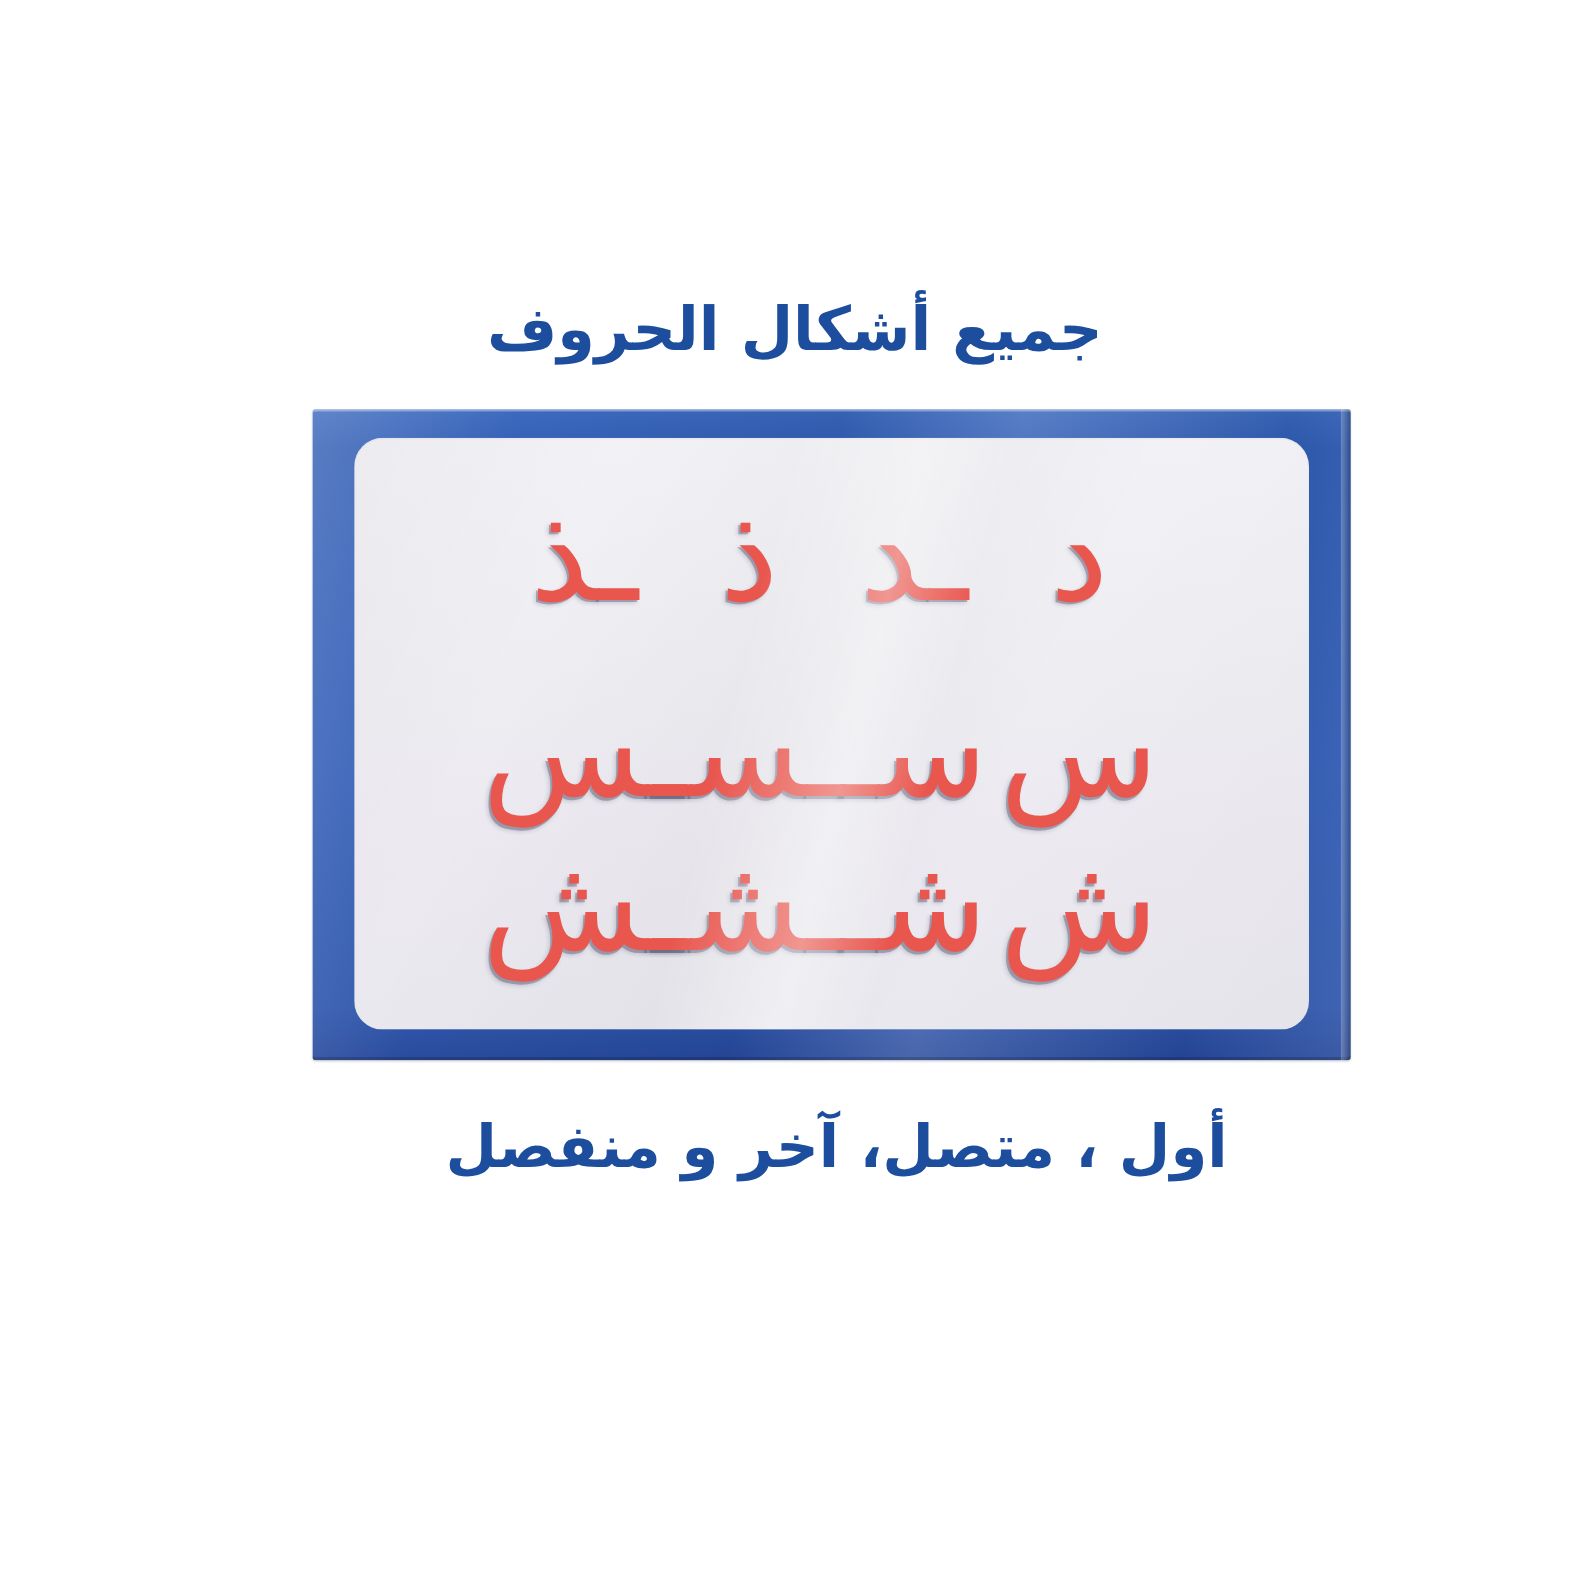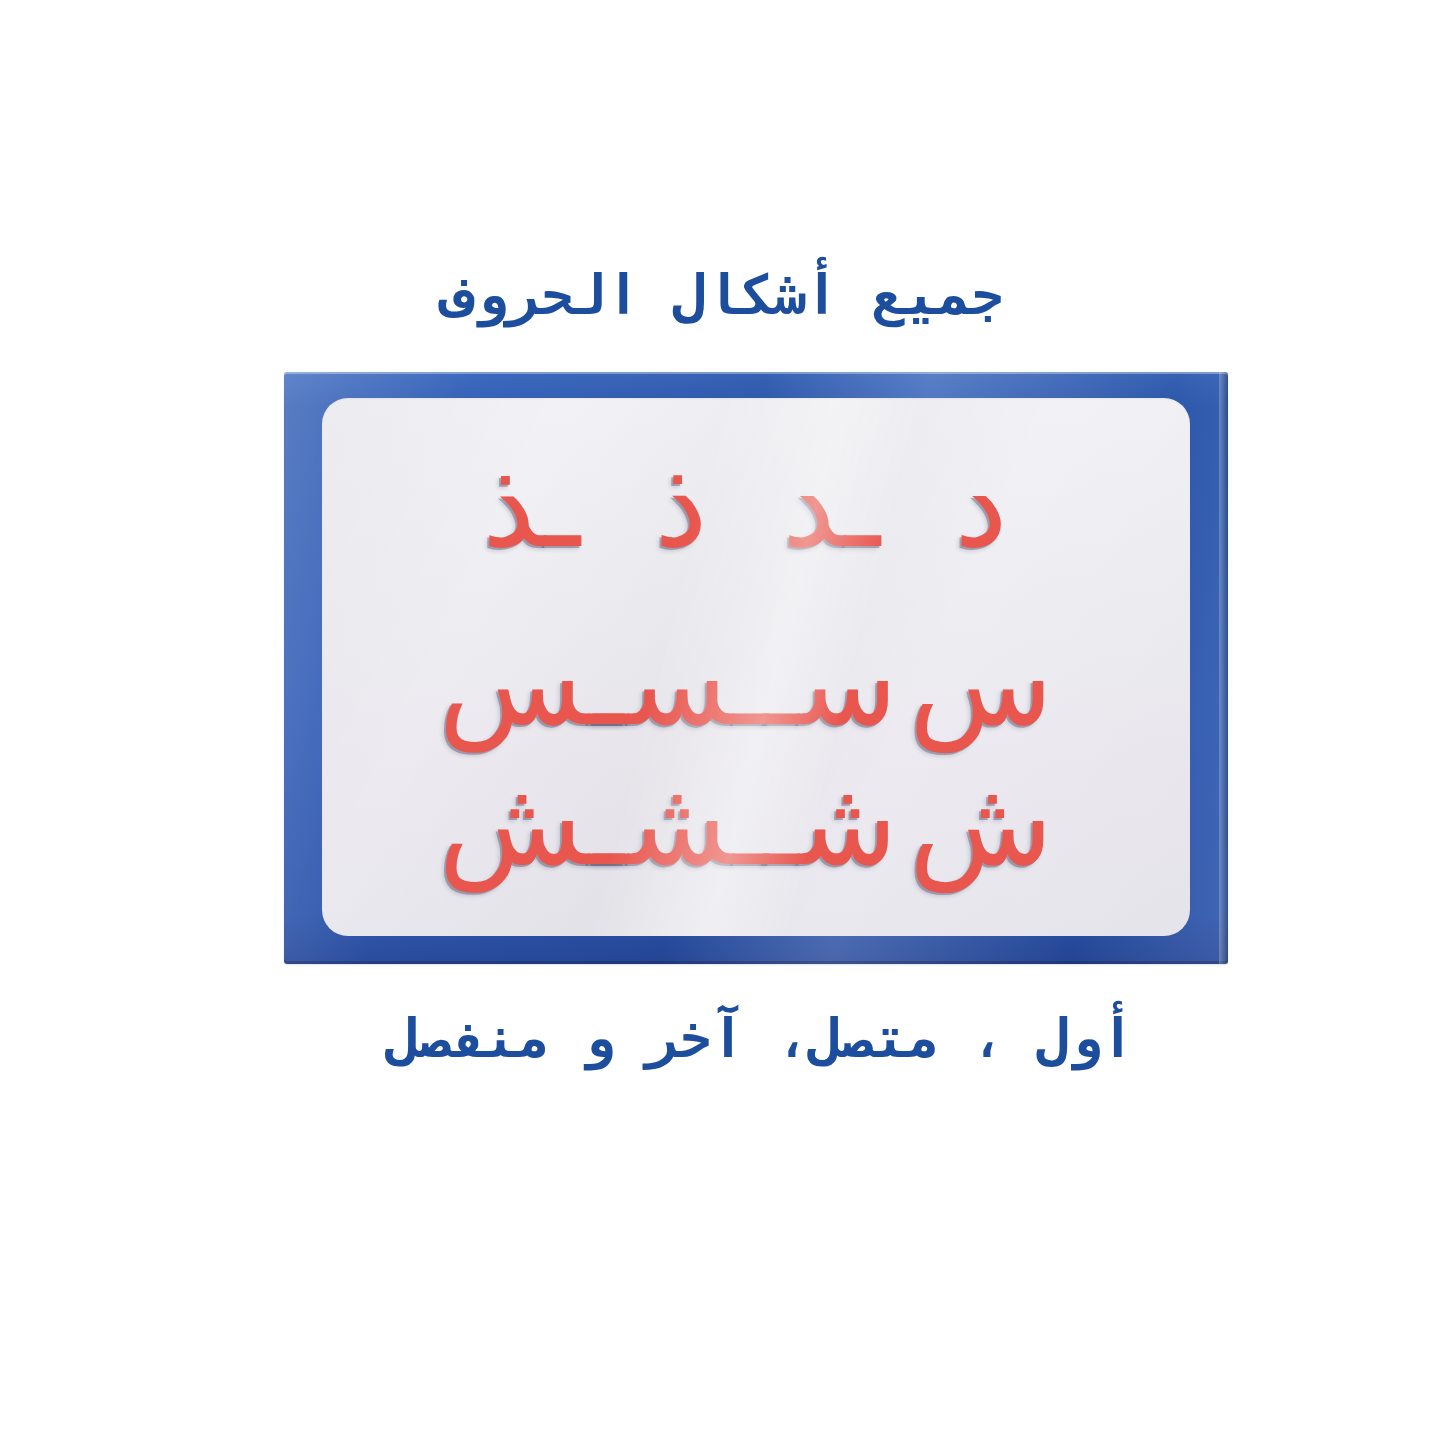--- a/index.html
+++ b/index.html
@@ -27,21 +27,20 @@
     position: absolute;
     left: 0;
     width: 1445px;
     text-align: center;
     color: #1d4e9e;
     font-weight: 700;
     line-height: 1.0;
     direction: rtl;
     unicode-bidi: isolate;
     white-space: nowrap;
-    font-family: Liberation Mono, monospace;
   }
   #heading-title {
     top: 272px;
     font-size: 55px;
     letter-spacing: 0px;
   }
   #footer-caption {
     top: 1016px;
     font-size: 54px;
     padding-left: 38px;

